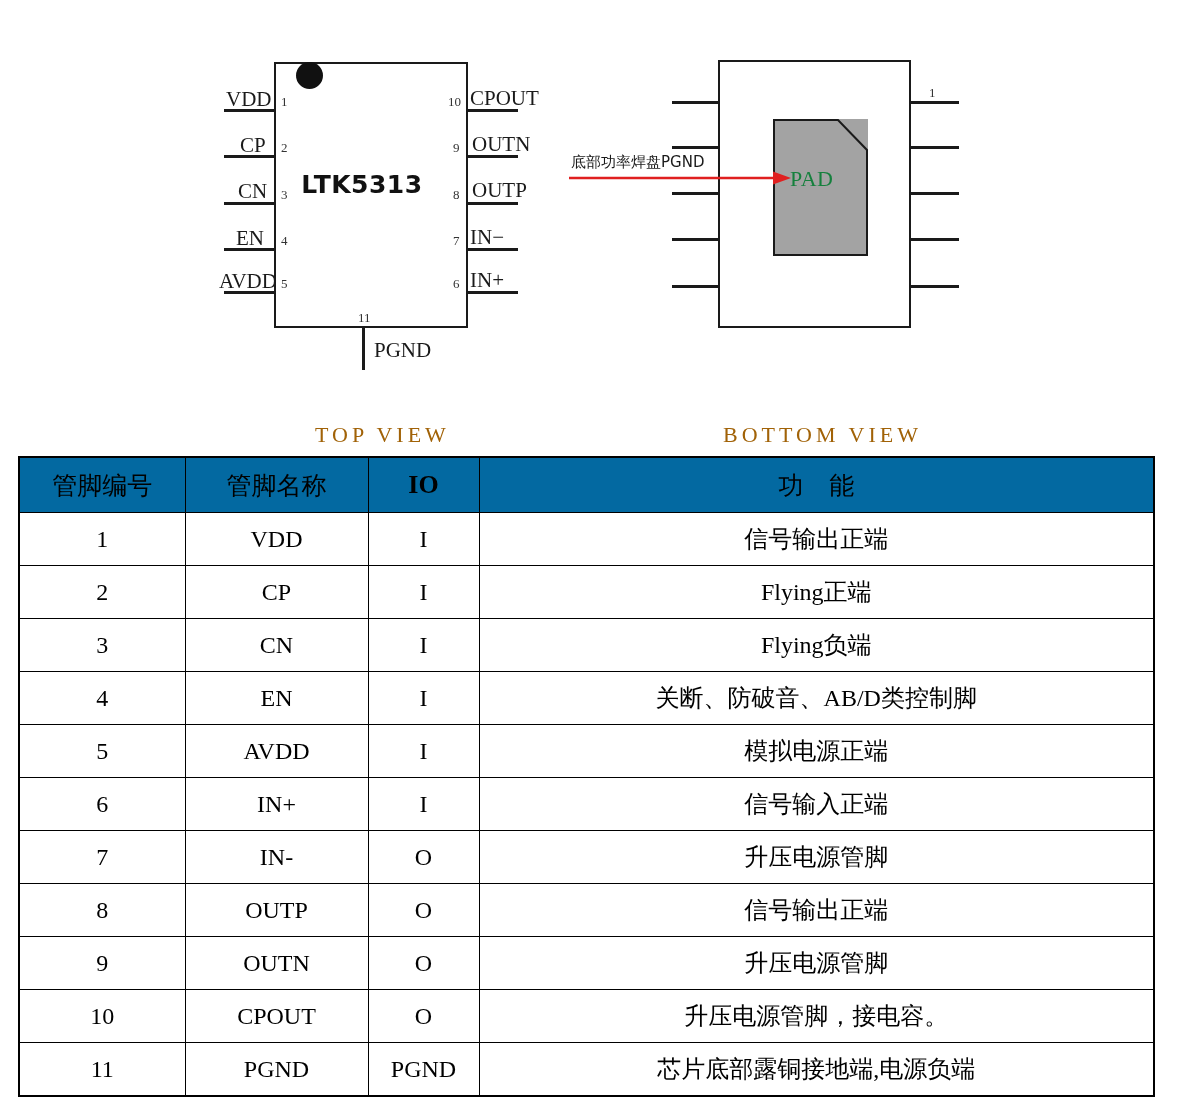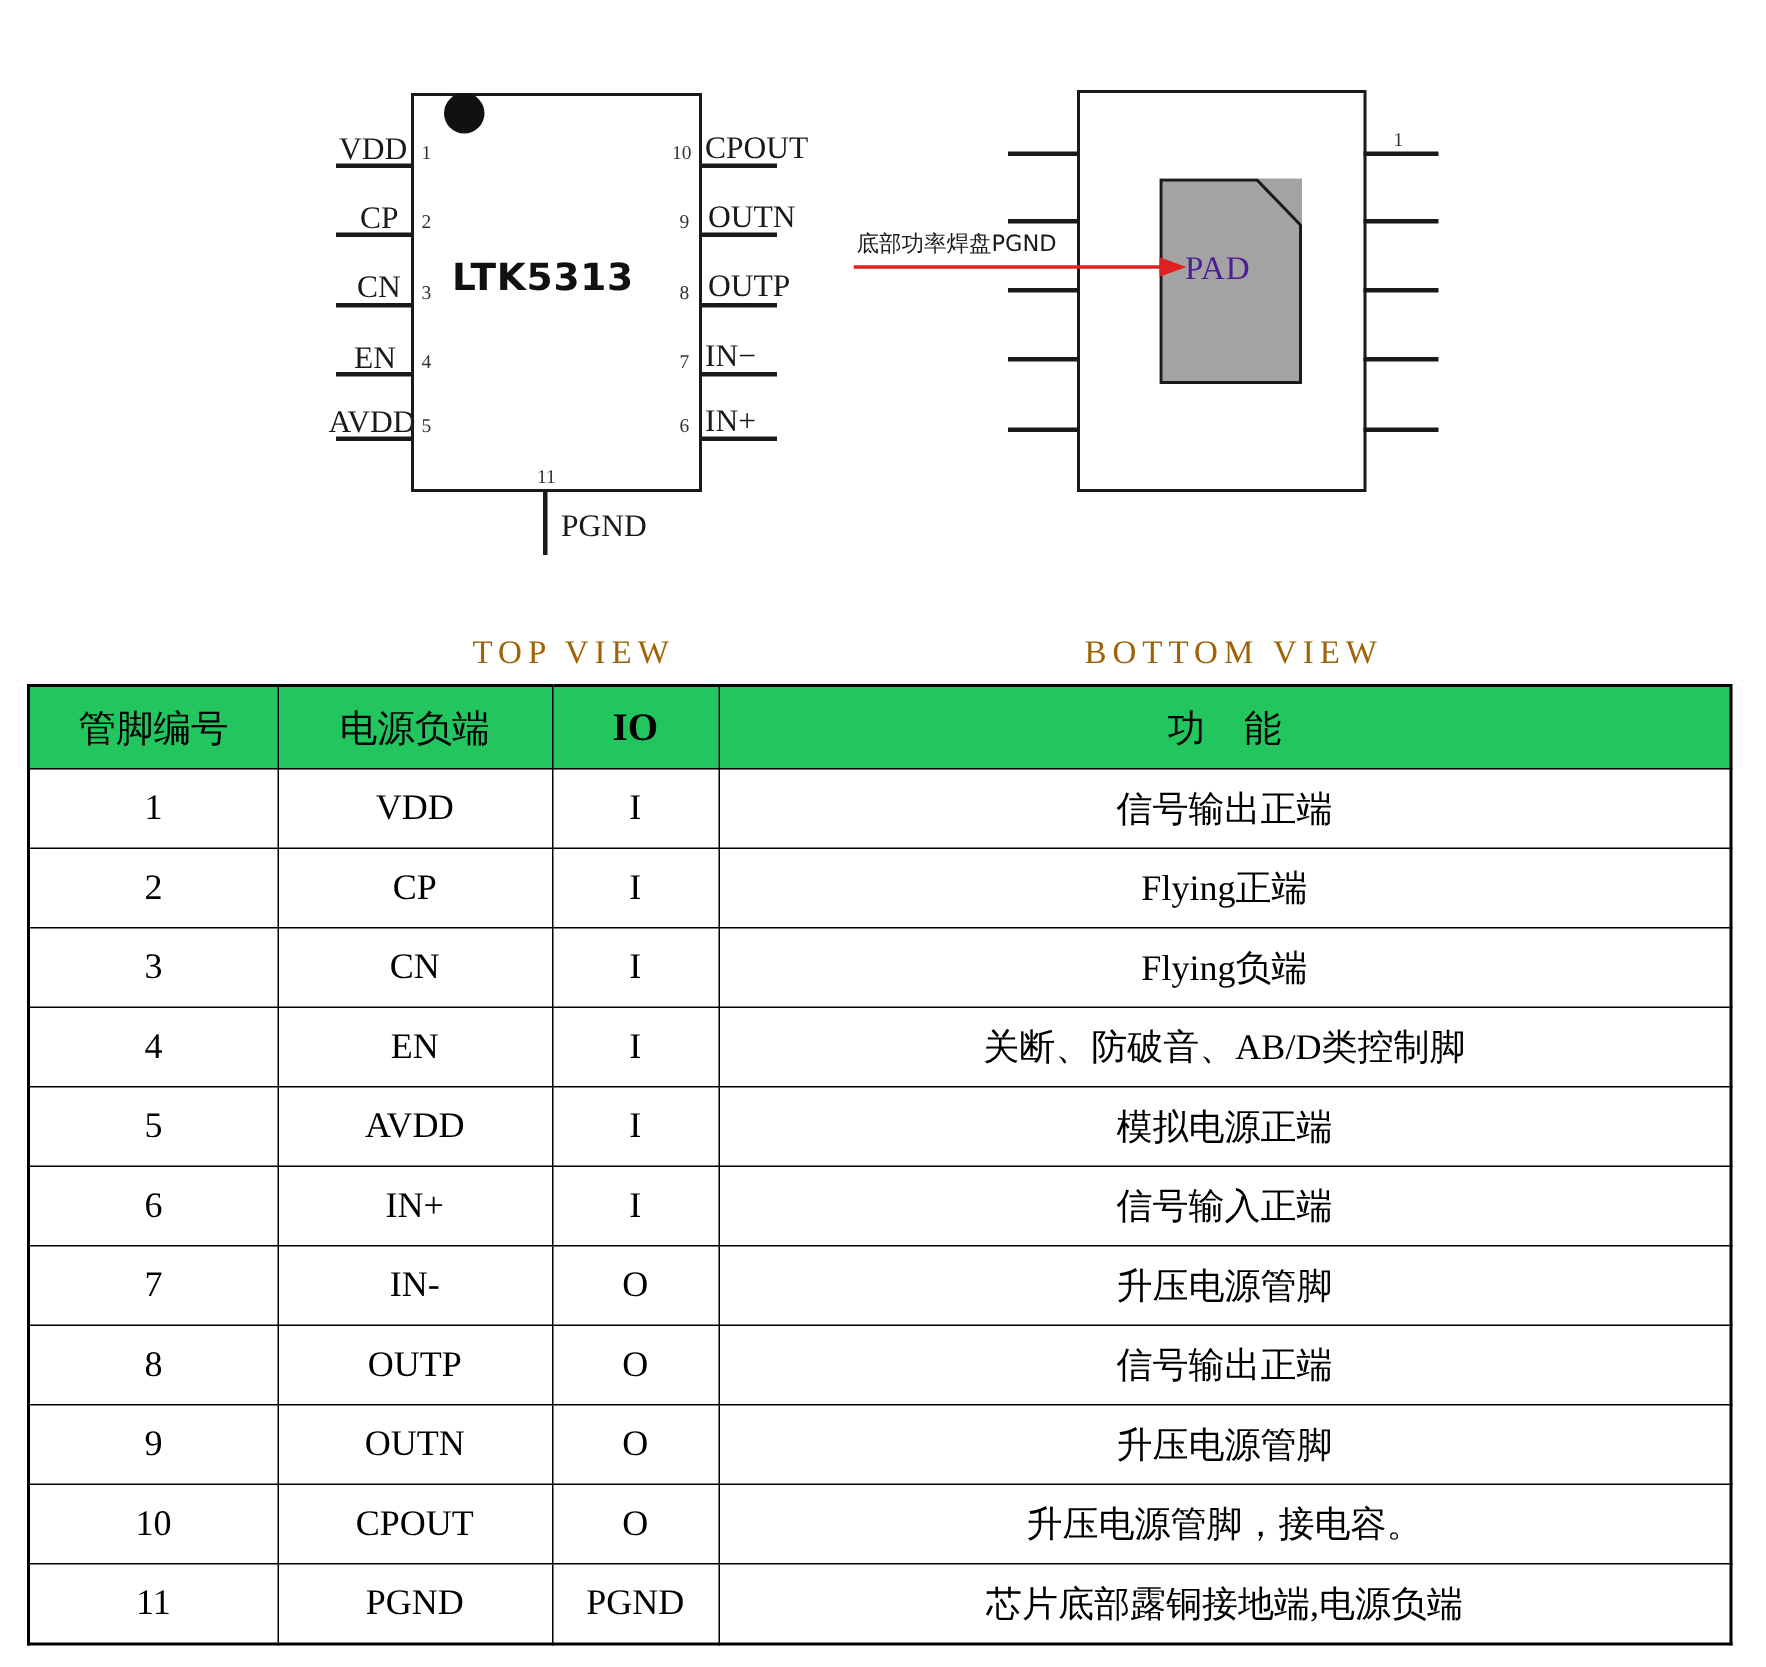--- a/index.html
+++ b/index.html
@@ -89,21 +89,21 @@
     position: absolute;
     left: 773px; top: 119px;
     width: 95px; height: 137px;
     background: #a3a3a3;
   }
   #pad-shape svg { display: block; }
   #pad-text {
     position: absolute;
     left: 790px; top: 168px;
     font-size: 22px;
-    color: #4c1d95;
+    color: #15803d;
     font-weight: 500;
     letter-spacing: 0.5px;
     line-height: 1;
   }
   #pgnd-annot-text {
     position: absolute;
     left: 571px; top: 155px;
     font-size: 15px;
     font-family: "DejaVu Sans", "Liberation Sans", sans-serif;
     color: #1a1a1a;
@@ -137,21 +137,21 @@
     table-layout: fixed;
   }
   #pin-table td, #pin-table th {
     border: 1.6px solid #000;
     text-align: center;
     vertical-align: middle;
     padding: 0;
     font-weight: normal;
   }
   #pin-table thead th {
-    background: #22c55e;
+    background: #0369a1;
     height: 54px;
     font-size: 25px;
   }
   #pin-table thead th.hdr-io {
     font-weight: bold;
     font-size: 26px;
   }
   #pin-table tbody td {
     height: 52px;
     font-size: 24px;
@@ -252,21 +252,21 @@
 <table id="pin-table">
   <colgroup>
     <col class="col-num">
       <col class="col-name">
       <col class="col-io">
       <col class="col-func">
   </colgroup>
   <thead>
     <tr>
       <th class="hdr-num">管脚编号</th>
-      <th class="hdr-name">电源负端</th>
+      <th class="hdr-name">管脚名称</th>
       <th class="hdr-io">IO</th>
       <th class="hdr-func">
         <span class="hdr-func-inner">功</span><span class="gap"></span><span class="hdr-func-inner">能</span>
       </th>
     </tr>
   </thead>
   <tbody id="pin-table-body">
     <tr>
       <td>1</td>
       <td>VDD</td>

